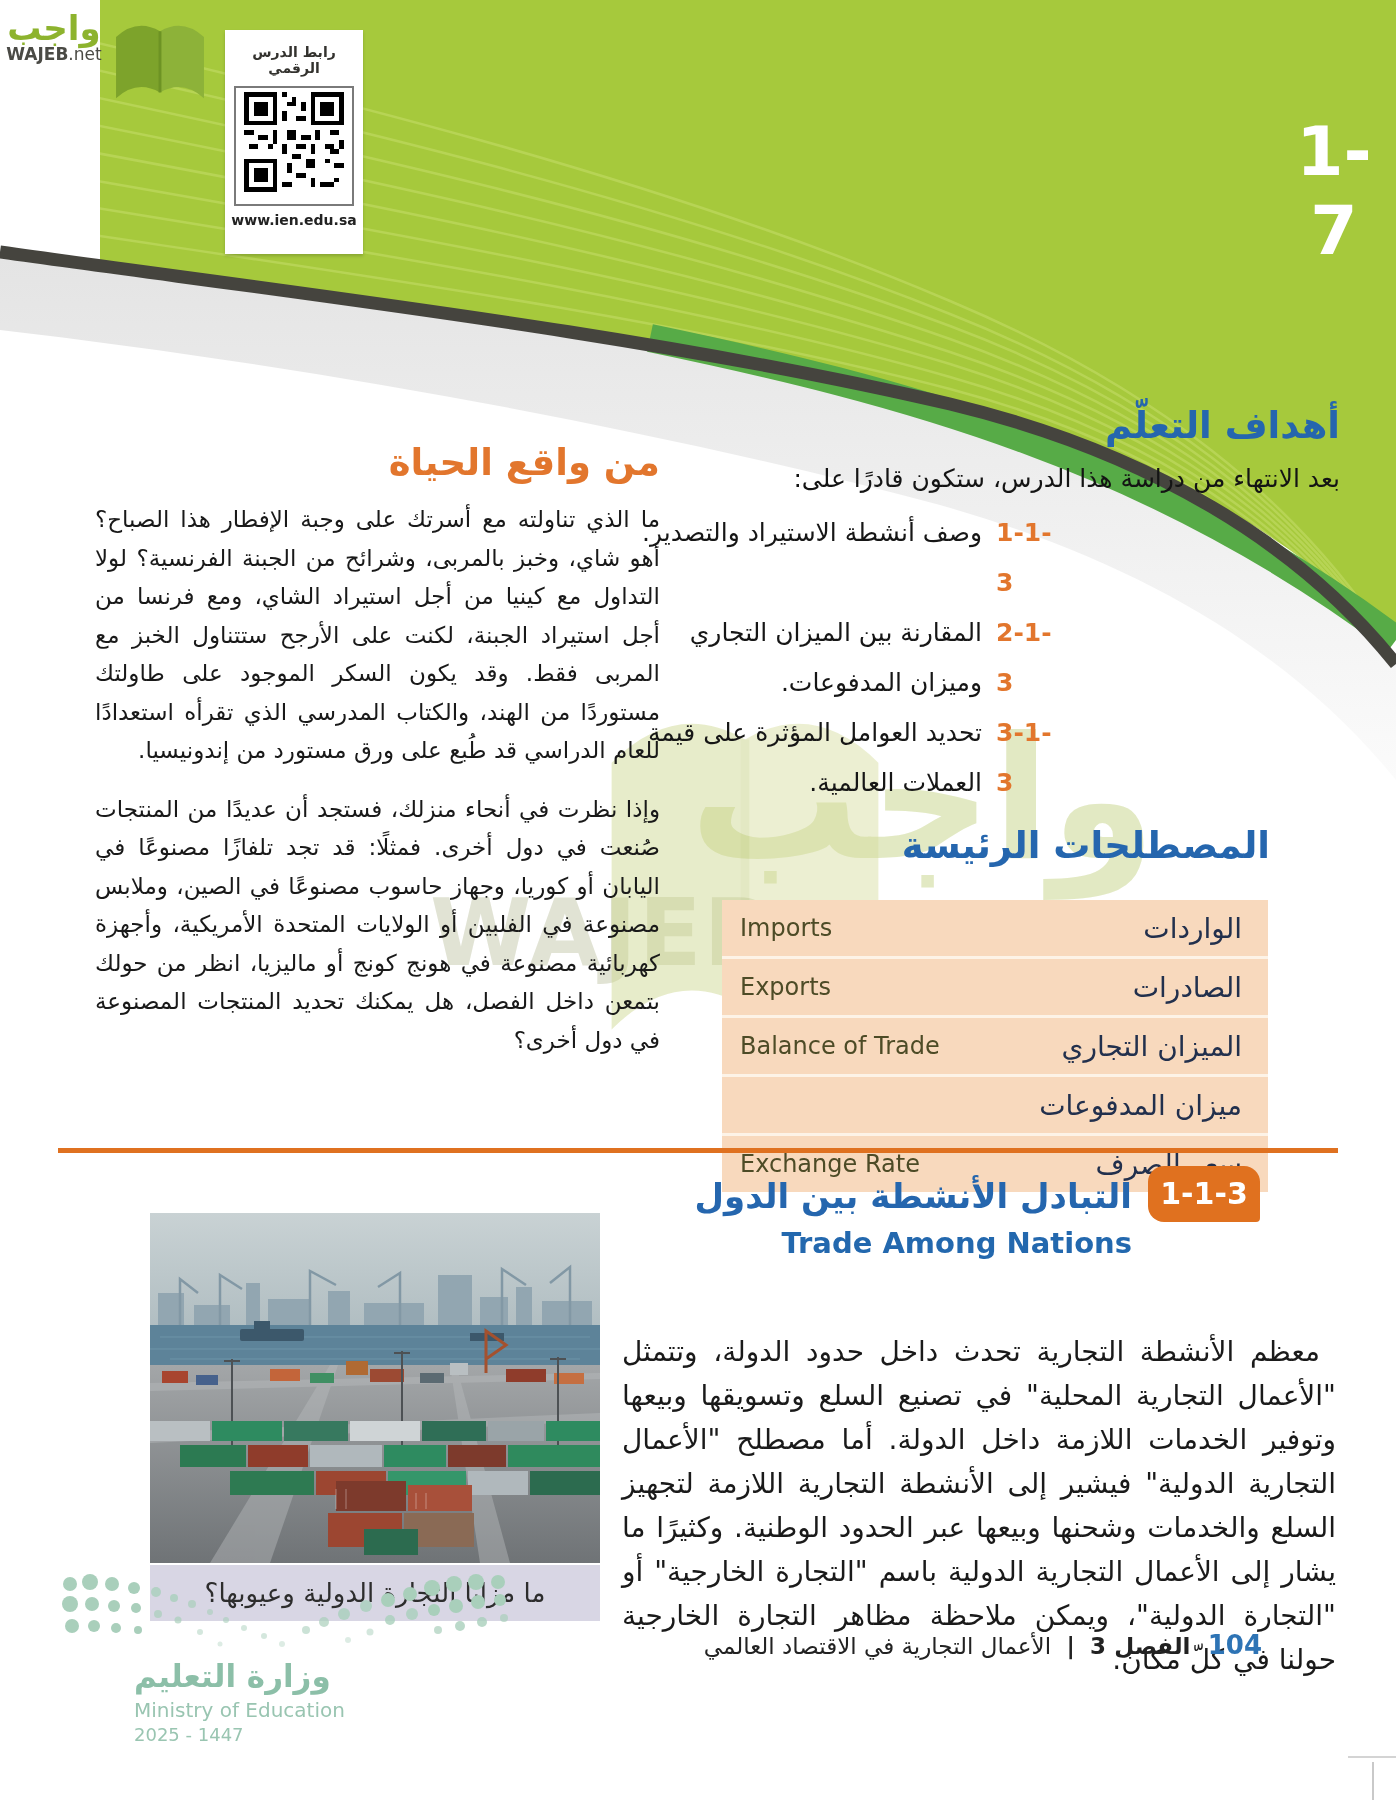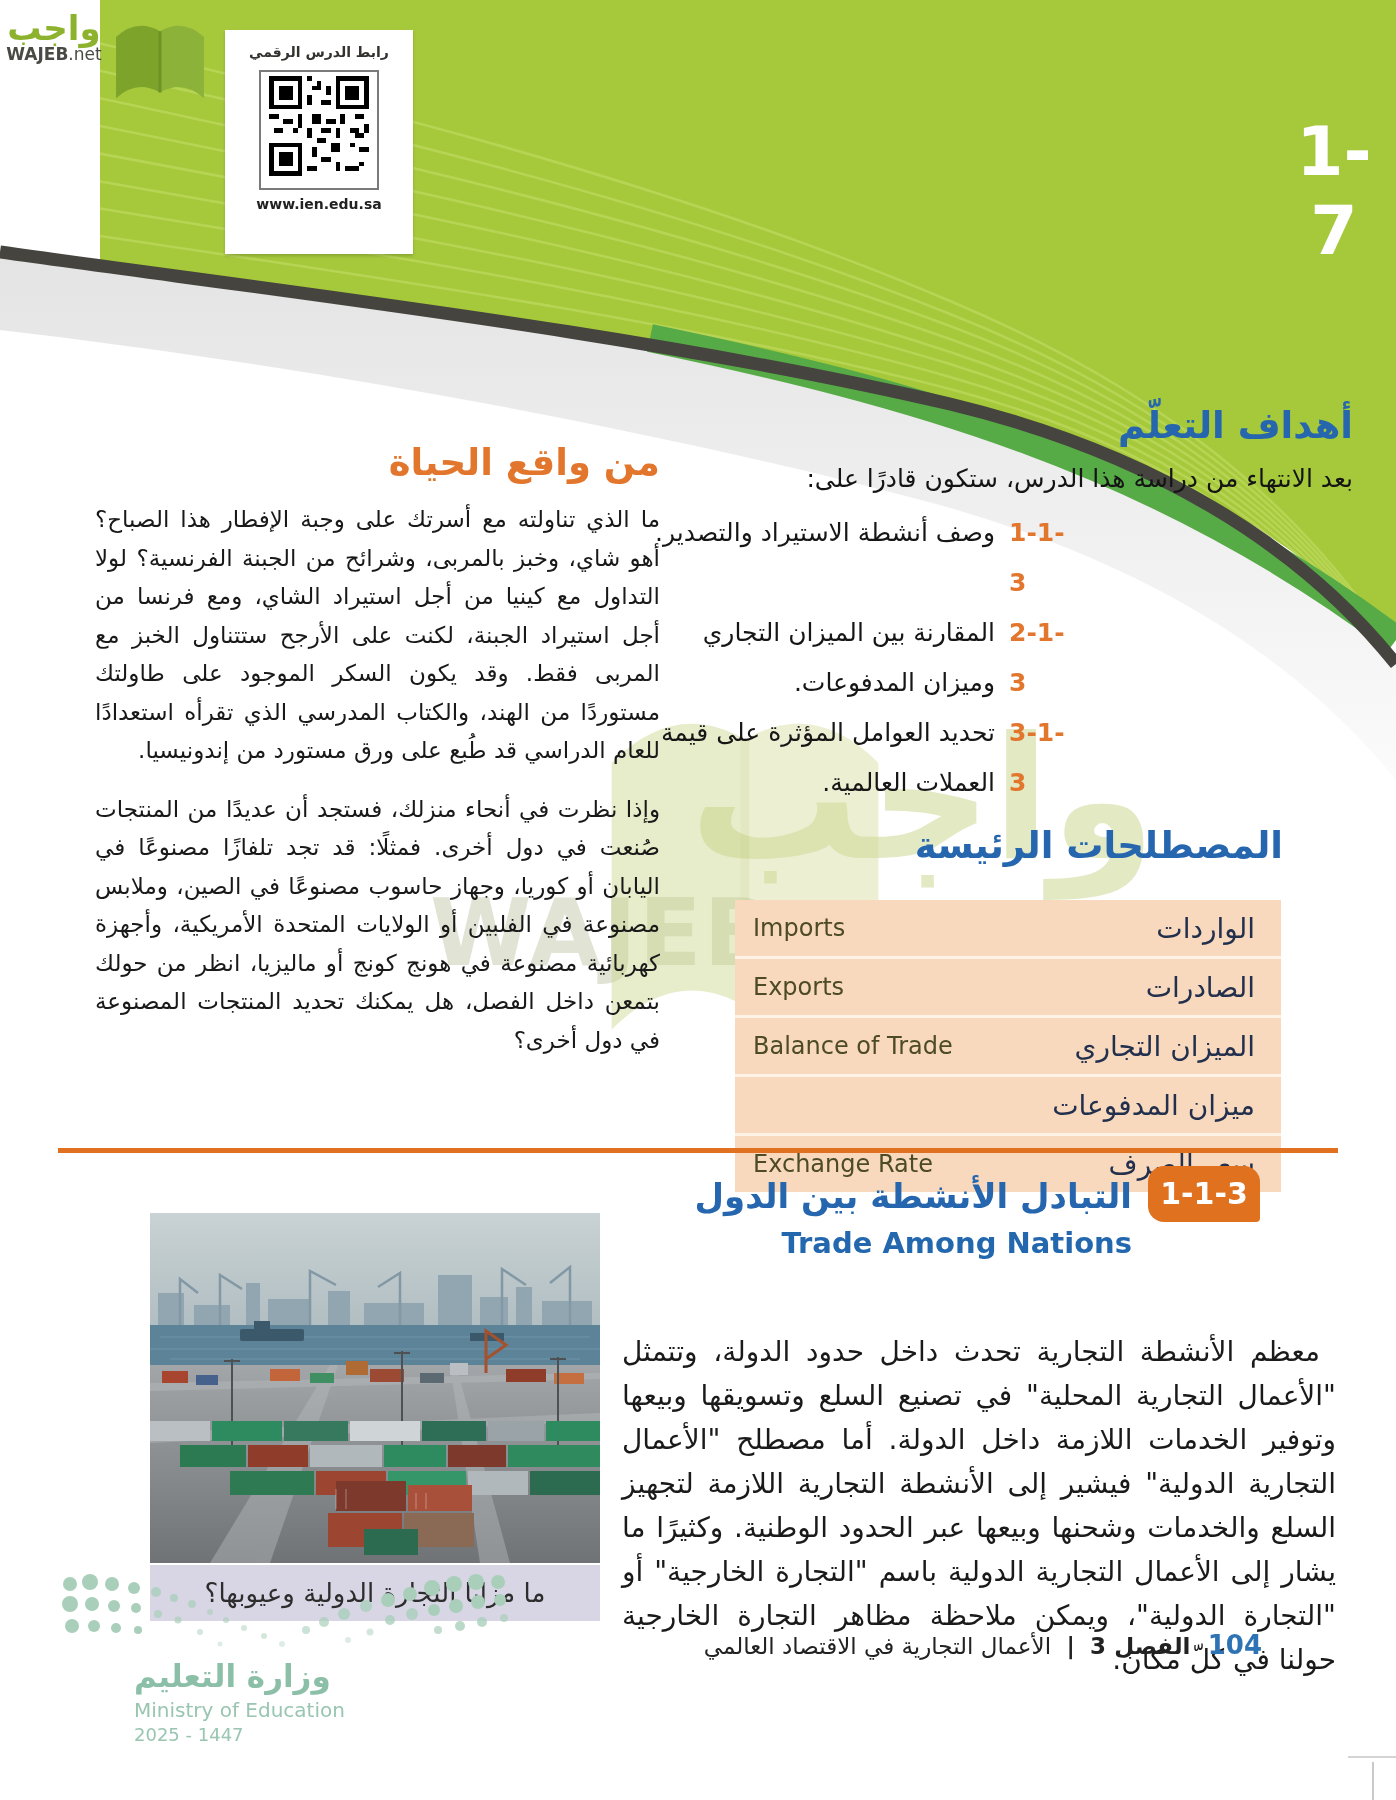--- a/index.html
+++ b/index.html
@@ -11,33 +11,33 @@
     font-size:50px;font-weight:bold;color:#1d4d7d;z-index:3;}
   .lesson-num{position:absolute;left:1278px;top:112px;width:112px;text-align:center;
     font-size:68px;font-weight:bold;color:#ffffff;direction:ltr;z-index:3;}
   
   .wajeb{position:absolute;left:6px;top:12px;width:96px;z-index:4;text-align:center;direction:ltr;}
   .wajeb-ar{font-size:34px;font-weight:bold;color:#8db32e;line-height:32px;}
   .wajeb-en{font-size:17px;font-weight:bold;color:#4a4a45;}
   .wajeb-en .tld{font-weight:normal;}
   .logo-book{position:absolute;left:112px;top:16px;z-index:4;}
   
-  .qr-panel{position:absolute;left:225px;top:30px;width:188px;height:224px;background:#ffffff;
+  .qr-panel{position:absolute;left:225px;top:30px;width:138px;height:224px;background:#ffffff;
     z-index:5;text-align:center;box-shadow:0 2px 3px rgba(0,0,0,.18);}
   .qr-label{font-size:14px;font-weight:bold;color:#33322e;margin-top:14px;}
   .qr-box{width:108px;height:108px;margin:10px auto 6px auto;border:2px solid #7a7a7a;padding:4px;background:#fff;}
   .qr-url{font-size:14px;font-weight:bold;color:#222;direction:ltr;}
   
   .wm{z-index:2;pointer-events:none;}
   .wm-ar{position:absolute;right:240px;top:700px;font-size:170px;font-weight:bold;color:#c6d489;opacity:.5;}
   .wm-en{position:absolute;left:430px;top:880px;width:740px;font-size:92px;font-weight:bold;
     color:#c9cdb2;opacity:.55;direction:ltr;letter-spacing:2px;}
   .wm-book{position:absolute;left:600px;top:680px;opacity:.45;}
   
-  .right-col{position:absolute;left:637px;top:404px;width:716px;z-index:6;text-align:right;}
+  .right-col{position:absolute;left:624px;top:404px;width:716px;z-index:6;text-align:right;}
   .obj-heading,.terms-heading{font-size:37px;font-weight:bold;color:#2566ae;line-height:44px;margin:0;}
   .obj-intro{font-size:25px;color:#141414;line-height:38px;margin-top:12px;}
   .obj-list{margin:10px 288px 0 0;}
   .obj-item{display:flex;gap:14px;align-items:flex-start;}
   .obj-num{flex:none;width:56px;font-size:25px;font-weight:bold;color:#e2762d;direction:ltr;
     text-align:left;line-height:50px;}
   .obj-text{font-size:25px;color:#161616;line-height:50px;text-align:right;}
   .terms-heading{margin:16px 70px 0 0;}
   .terms-table{margin:32px 72px 0 0;width:546px;}
   .term-row{background:#f8d9bd;display:flex;justify-content:space-between;align-items:center;

